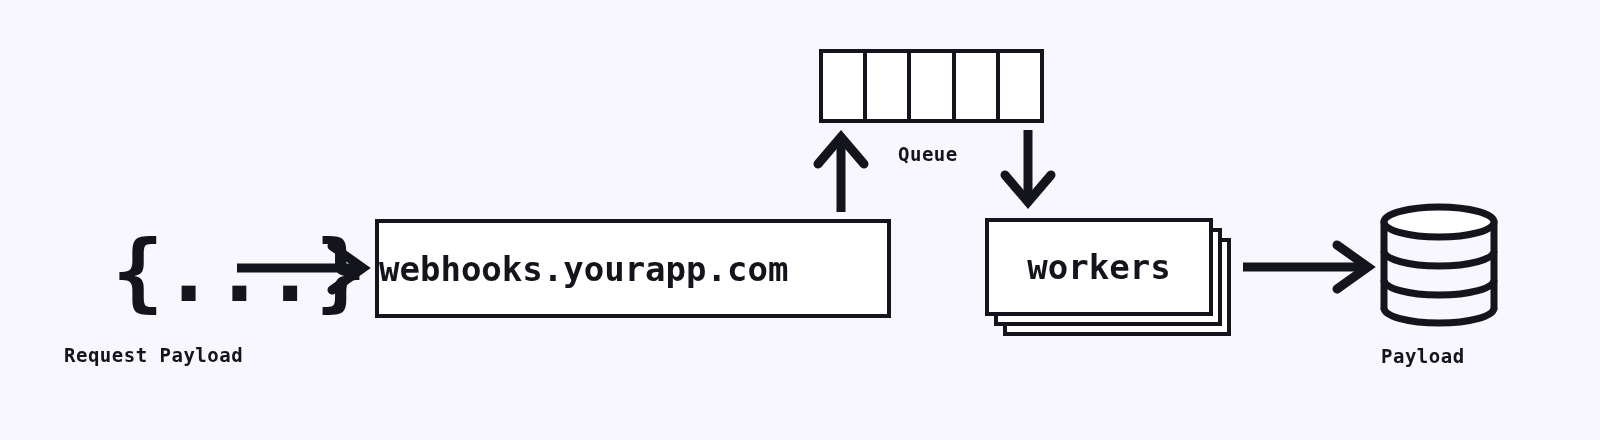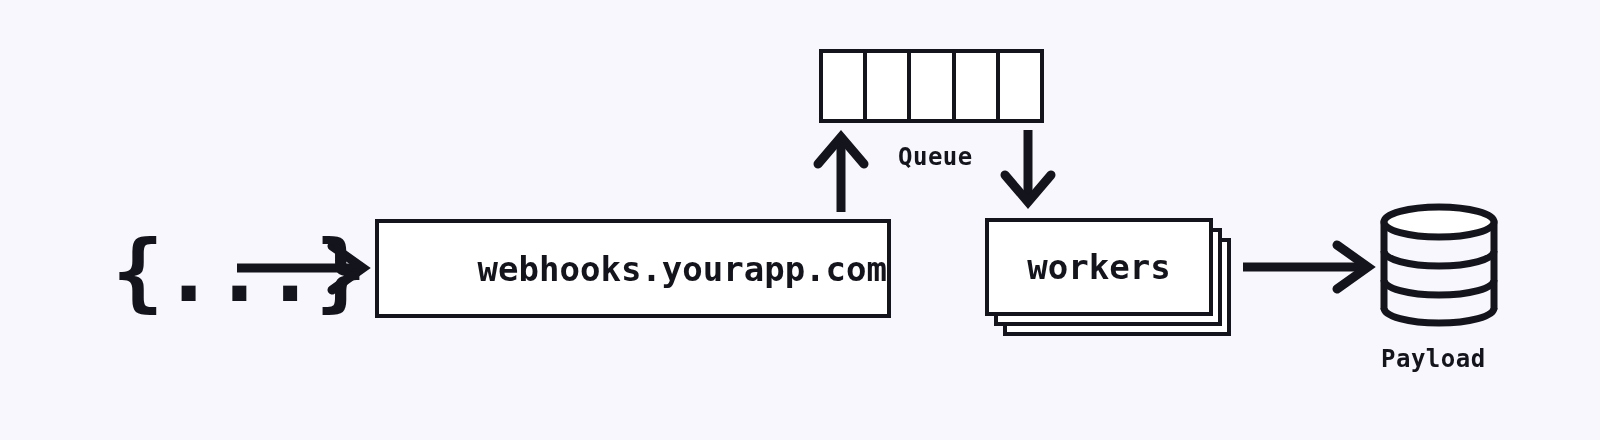--- a/index.html
+++ b/index.html
@@ -32,42 +32,42 @@
     color: #14141c;
     line-height: 98px;
     text-align: center;
     letter-spacing: -1px;
     white-space: nowrap;
   }
 
   
   .caption {
     font-family: "DejaVu Sans Mono", monospace;
-    font-size: 24px;
+    font-size: 19px;
     font-weight: bold;
     color: #14141c;
     white-space: nowrap;
     letter-spacing: 0.5px;
   }
   #payload-caption { left: 64px; top: 344px; }
   #queue-caption   { left: 898px; top: 143px; }
   #database-caption{ left: 1381px; top: 345px; }
 
   
   #webhook-box {
     left: 375px;
     top: 219px;
     width: 516px;
     height: 99px;
     border: 4px solid #14141c;
     background: #ffffff;
     box-sizing: border-box;
     display: flex;
     align-items: center;
-    justify-content: flex-end;
+    justify-content: flex-start;
   }
   #webhook-label {
     font-family: "DejaVu Sans Mono", monospace;
     font-size: 34px;
     font-weight: bold;
     color: #14141c;
     letter-spacing: 0px;
     white-space: nowrap;
   }
 
@@ -150,20 +150,21 @@
       <polyline points="1005,175 1028,202 1051,175" fill="none" stroke="#14141c" stroke-width="9" stroke-linecap="round" stroke-linejoin="miter"></polyline>
     </g>
 
     <g>
       <line x1="1243" y1="267" x2="1361" y2="267" stroke="#14141c" stroke-width="9" stroke-linecap="butt"></line>
       <polyline points="1337,245 1368,267 1337,289" fill="none" stroke="#14141c" stroke-width="9" stroke-linecap="round" stroke-linejoin="miter"></polyline>
     </g>
   </svg>
 
   <div class="abs payload-glyph" id="payload-glyph">{...}</div>
+  <div class="abs caption" id="payload-caption">Request Payload</div>
 
   <div class="abs" id="webhook-box">
     <span id="webhook-label">webhooks.yourapp.com</span>
   </div>
 
   <div class="abs" id="queue">
     <div class="cell"></div>
     <div class="cell"></div>
     <div class="cell"></div>
     <div class="cell"></div>

